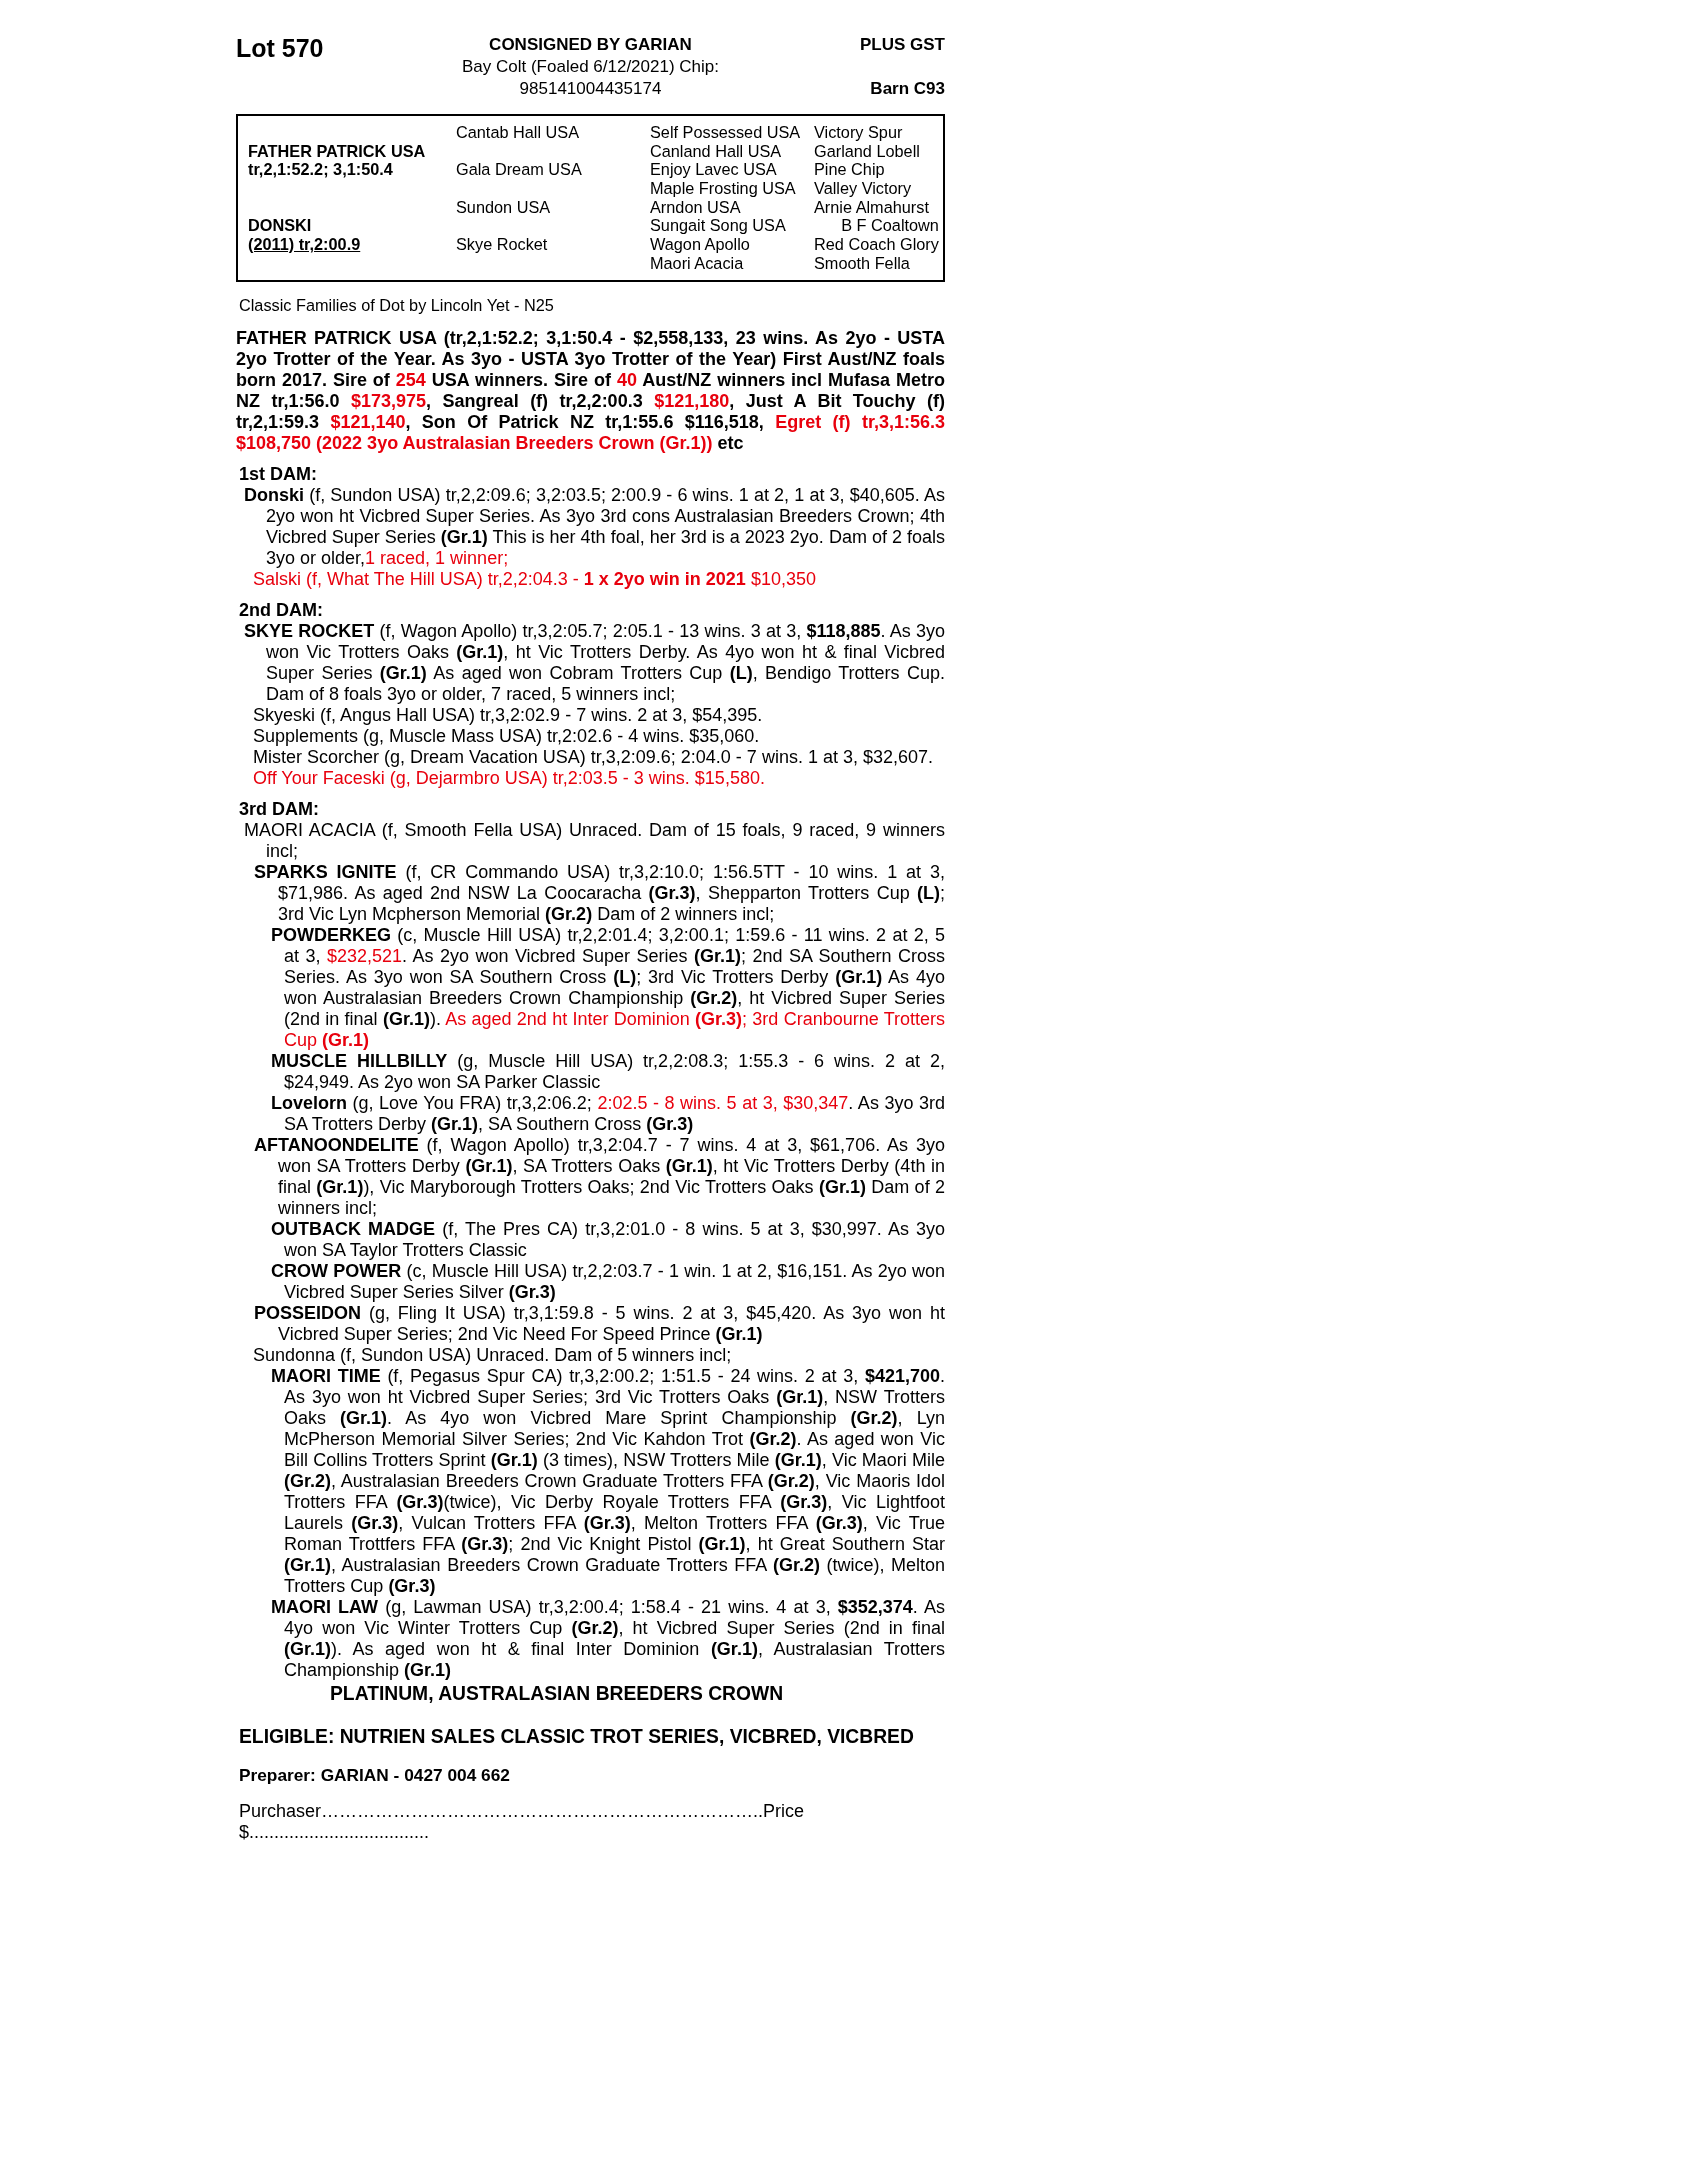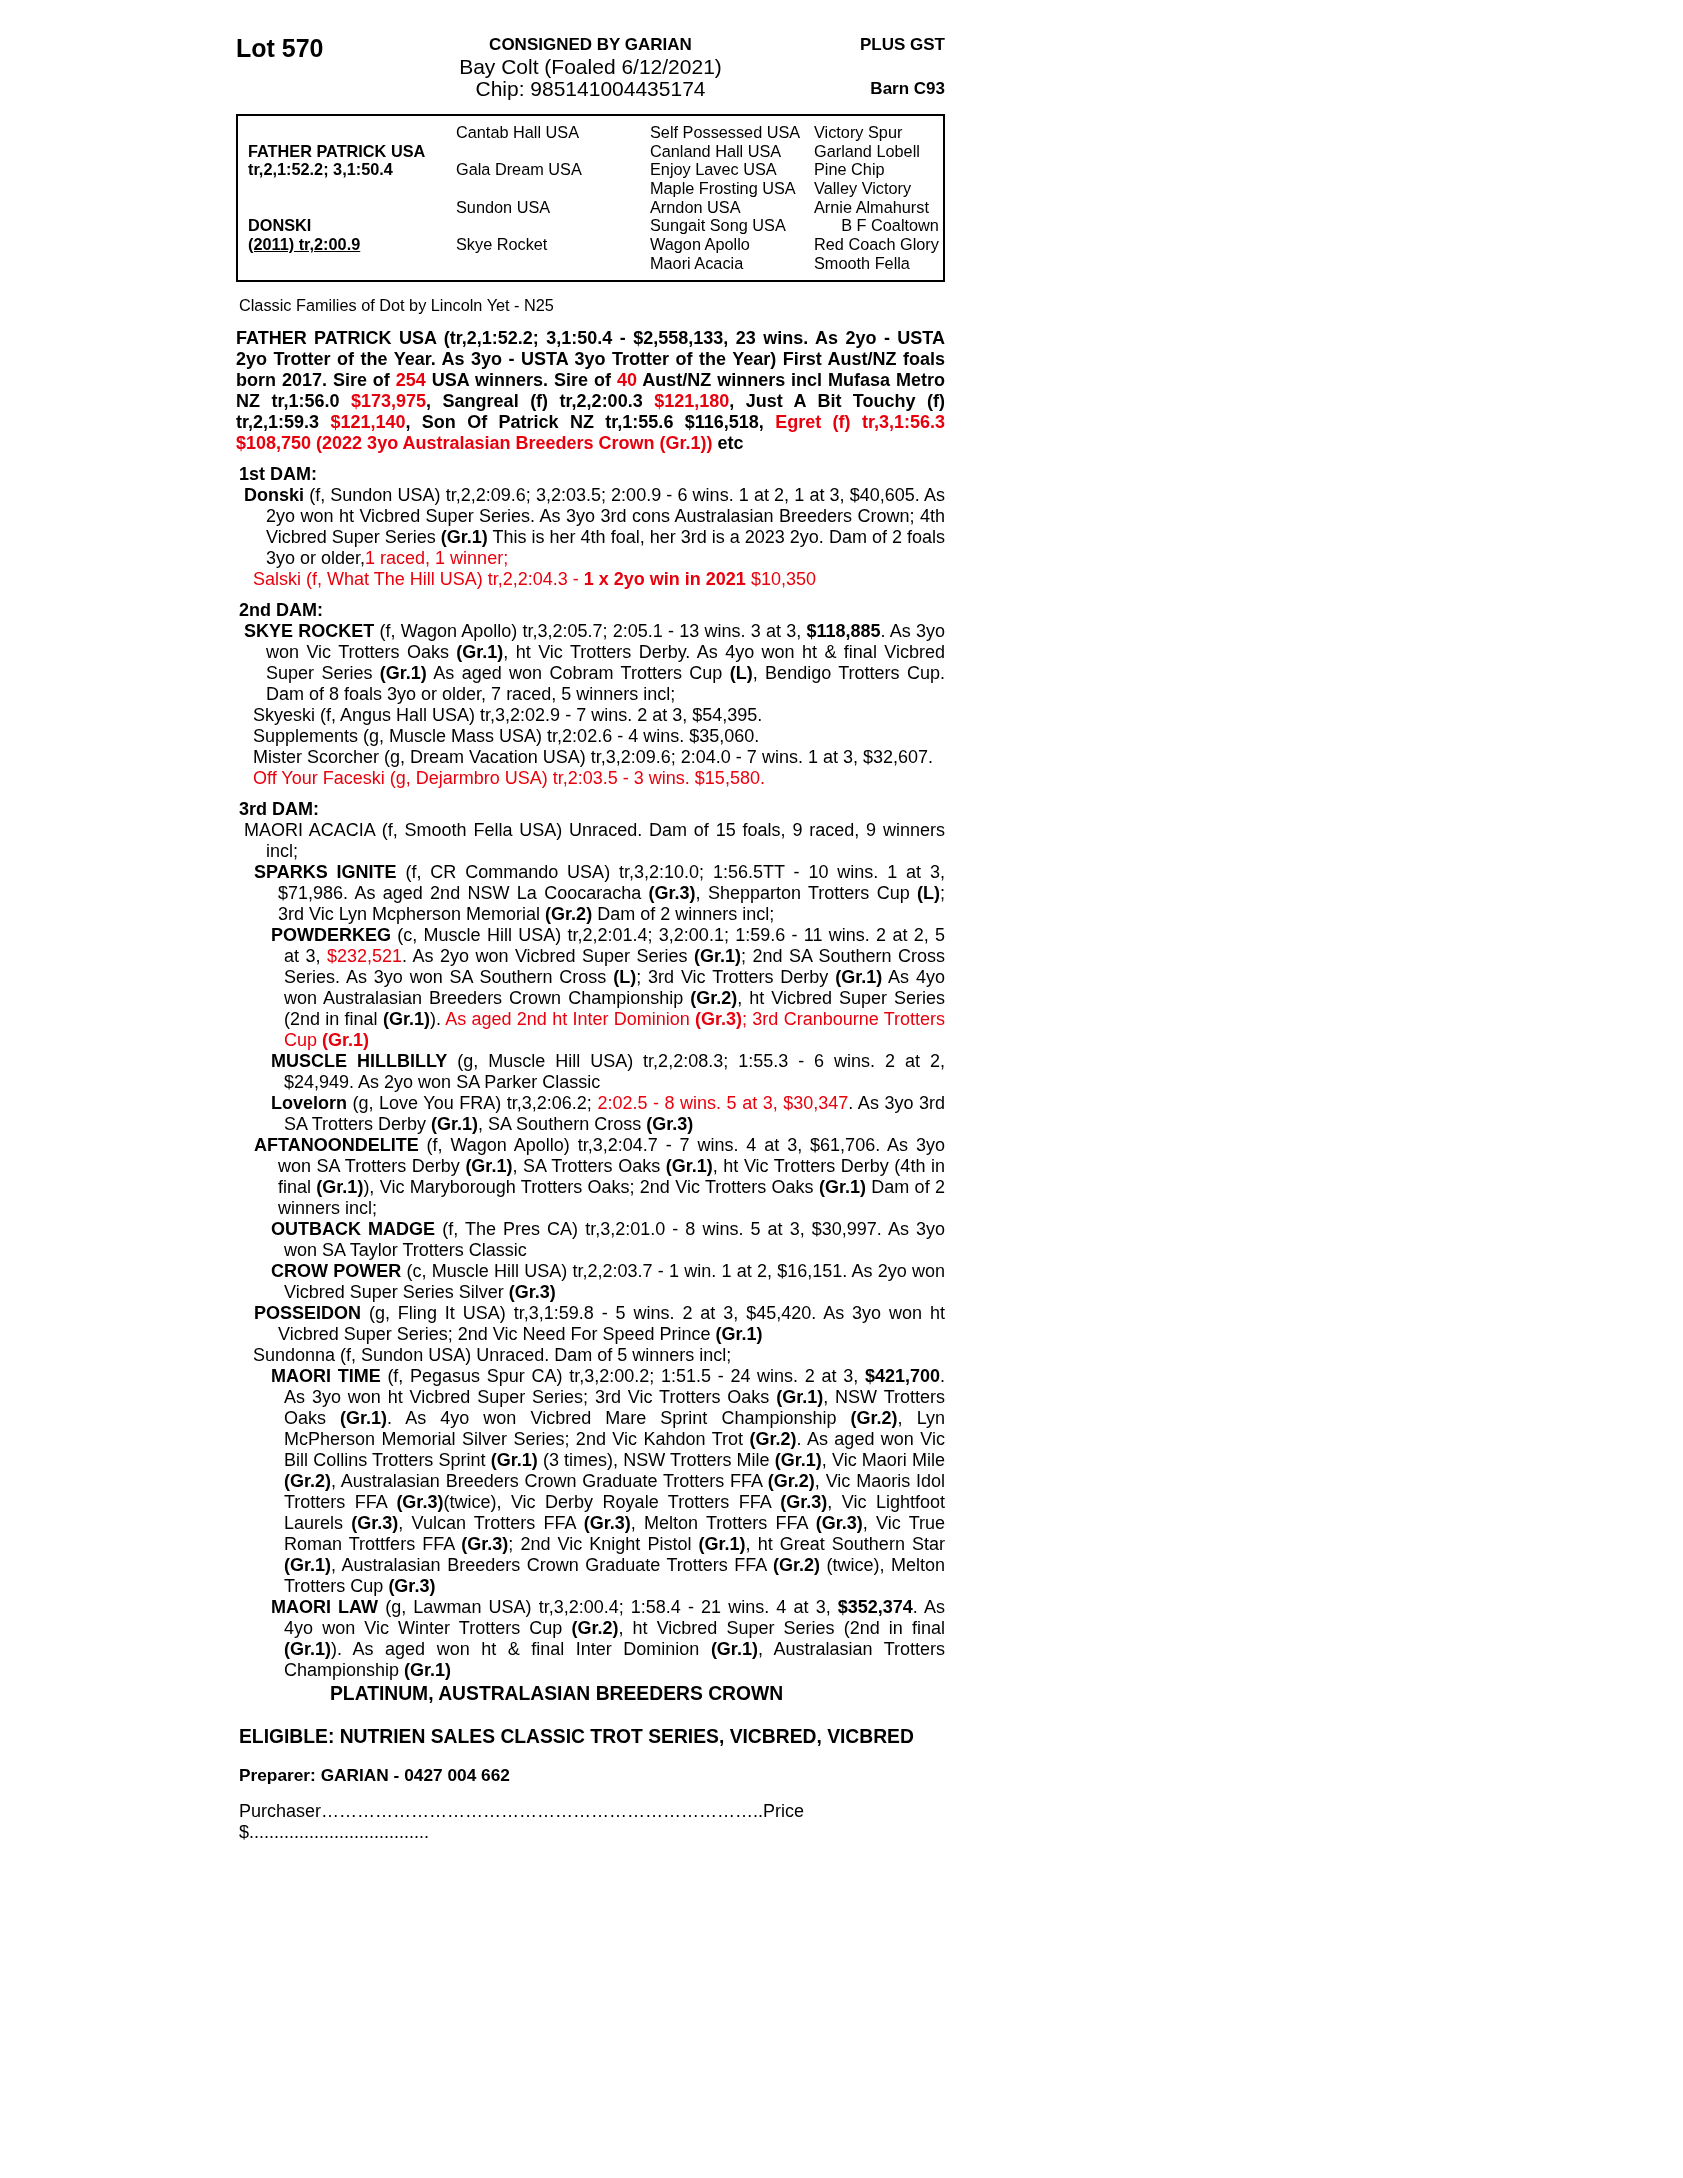--- a/index.html
+++ b/index.html
@@ -7,21 +7,21 @@
     position:relative; width:1683px; height:2178px; background:#ffffff;
     font-family:"Liberation Sans", sans-serif; color:#000;
   }
   .content { position:absolute; left:236px; top:34px; width:709px; }
 
   
   .header { display:grid; grid-template-columns:223px 1fr 223px; align-items:start; }
   .h-lot { font-size:25px; font-weight:bold; }
   .h-center { text-align:center; }
   .h-consignor { font-size:17px; font-weight:bold; line-height:22px; }
-  .h-desc { font-size:21px; line-height:22px; }
+  .h-desc { font-size:17px; line-height:22px; }
   .h-right { text-align:right; }
   .h-gst { font-size:17px; font-weight:bold; line-height:22px; }
   .h-barn { font-size:17px; font-weight:bold; margin-top:23px; }
 
   
   .pedigree {
     margin-top:14px; border:2px solid #000; padding:7px 10px;
     display:grid; grid-template-columns:208px 194px 164px 1fr;
     grid-auto-rows:18.7px; font-size:16.3px;
   }

